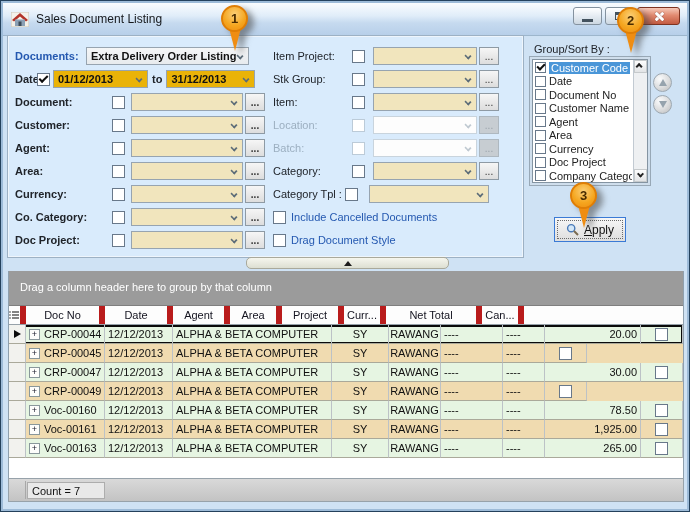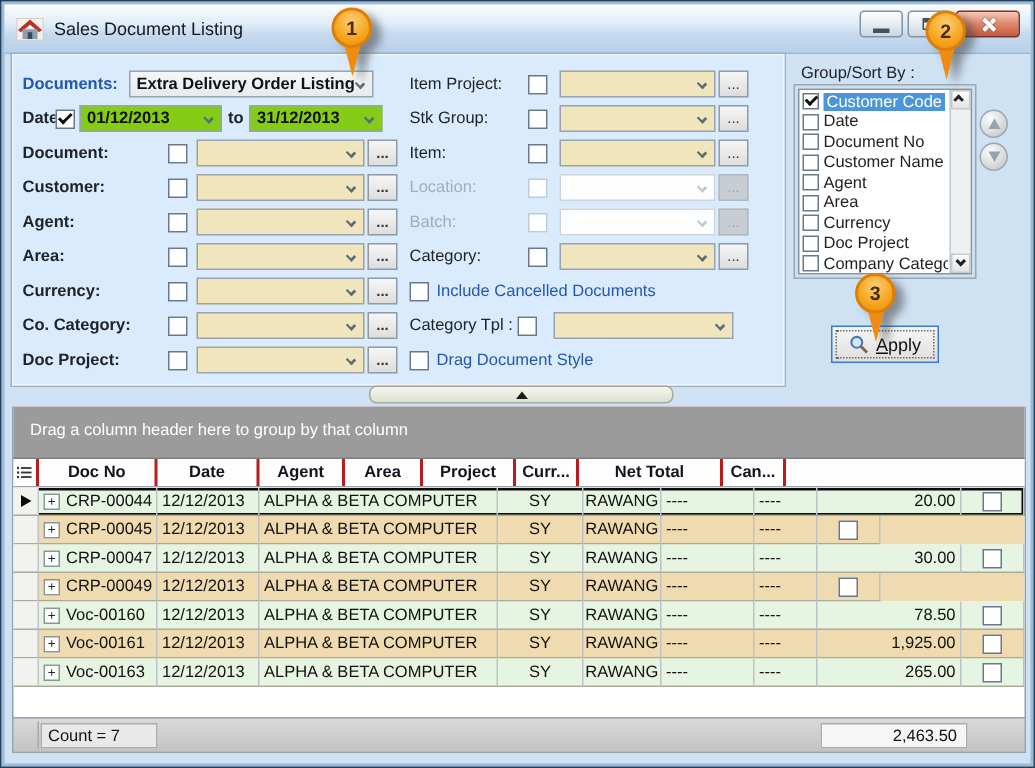--- a/index.html
+++ b/index.html
@@ -46,21 +46,21 @@
   .cbox.checked::after{content:"";width:7px;height:3px;border-left:2px solid #101010;
         border-bottom:2px solid #101010;transform:rotate(-45deg) translate(1px,-1px);}
   .frow.disabled .cbox{border-color:#bccbd8;}
 
   .combo{position:relative;height:18px;border:1px solid #97a4b0;background:#f1e5bd;
          display:flex;align-items:center;font-size:11px;color:#111;
          padding:0 16px 0 4px;flex:none;white-space:nowrap;overflow:hidden;}
   .combo .chev{position:absolute;right:5px;top:5px;width:6px;height:6px;
          border-right:2px solid #5c6c78;border-bottom:2px solid #5c6c78;
          transform:rotate(45deg) scale(.9,.75);}
-  .combo.white{background:#84cc16;}
+  .combo.white{background:#eab308;}
   .combo.grayc{background:linear-gradient(#f5f6f7,#e7ebee);}
   .frow.disabled .combo{background:#fdfdfd;border-color:#c9d4dd;}
   .frow.disabled .combo .chev{border-color:#bfc9d1;}
 
   .dots{width:20px;height:18px;margin-left:2px;border:1px solid #8e9aa4;flex:none;
         background:linear-gradient(#f6f6f6,#dddddd);font-size:10px;color:#333;
         display:flex;align-items:flex-end;justify-content:center;padding-bottom:2px;}
   .frow.disabled .dots{background:#c7cdd2;color:#9aa4ac;border-color:#aeb8c0;}
 
   .combo.documents{width:163px;} .flabel.w-doc{width:71px;}
@@ -125,22 +125,22 @@
             display:flex;align-items:center;justify-content:center;}
   .splitter .tri{width:0;height:0;border-left:4px solid transparent;border-right:4px solid transparent;
                  border-bottom:5px solid #1c1c1c;}
 
   
   .grid-wrap{position:absolute;left:7px;top:270px;width:676px;height:207px;background:#fff;
              border-left:1px solid #8fa0ae;border-right:1px solid #8fa0ae;}
   .group-bar{height:35px;background:#9b9b9b;border-bottom:1px solid #7f7f7f;
              color:#fff;font-size:11px;padding:10px 0 0 11px;}
   .grid-header{display:flex;height:19px;background:#fdfdfd;border-bottom:1px solid #97a1a9;}
-  .hcell{border-right:2px solid #b91c1c;display:flex;align-items:center;justify-content:center;
-         font-size:11px;color:#13131f;white-space:nowrap;overflow:hidden;font-weight:bold;}
+  .hcell{border-right:6px solid #b91c1c;display:flex;align-items:center;justify-content:center;
+         font-size:11px;color:#13131f;white-space:nowrap;overflow:hidden;}
   .grid-row{display:flex;height:19px;position:relative;}
   .row-green{background:#e6f5e2;} .row-tan{background:#f0dbb0;}
   .grid-row.selected{box-shadow:inset 0 0 0 2px #0a0a0a;z-index:5;}
   .cell{border-right:1px solid #bcc2c6;border-bottom:1px solid #aaa99a;font-size:11px;color:#111;
         display:flex;align-items:center;padding:0 3px;white-space:nowrap;overflow:hidden;}
   .cell.ind{background:#f2f2ee;justify-content:center;padding:0;}
   .cell.c-center{justify-content:center;} .cell.c-right{justify-content:flex-end;}
   .row-arrow{width:0;height:0;border-top:4px solid transparent;border-bottom:4px solid transparent;
              border-left:7px solid #0c0c0c;}
   .expand{width:11px;height:11px;border:1px solid #89979b;background:#fdfdfb;color:#223;
@@ -308,30 +308,30 @@
           </div><div class="frow">
             <span class="flabel std">Category:</span>
             <span class="cbox"></span>
             <div class="combo std">
               <span></span>
               <span class="chev"></span>
             </div>
             <div class="dots">...</div>
           </div></div>
       <div class="frow">
-        <span class="cbox"></span>
-        <span class="chk-label">Include Cancelled Documents</span>
-      </div>
-      <div class="frow">
         <span class="flabel w-tpl">Category Tpl :</span>
         <span class="cbox"></span>
         <div class="combo tpl">
           <span></span>
           <span class="chev"></span>
         </div>
+      </div>
+      <div class="frow">
+        <span class="cbox"></span>
+        <span class="chk-label">Include Cancelled Documents</span>
       </div>
       <div class="frow">
         <span class="cbox"></span>
         <span class="chk-label">Drag Document Style</span>
       </div>
     </div>
   </div>
 
   <div class="gsb-label">Group/Sort By :</div>
   <div class="gsb-frame">
@@ -640,21 +640,20 @@
           <div class="cell c-center" style="width: 42px;">
             <span class="cbox"></span>
           </div>
         </div>
       </div>
   </div>
 
   <div class="statusbar">
     <span class="vsep"></span>
     <div class="count-box">Count = 7</div>
-    <div class="total-box">2,463.50</div>
   </div>
 
   <div class="callout" style="left:217px;top:4px;">
     <span class="co-tail"></span>
     <span class="co-head">1</span>
   </div>
   <div class="callout" style="left:613px;top:6px;">
     <span class="co-tail"></span>
     <span class="co-head">2</span>
   </div>

